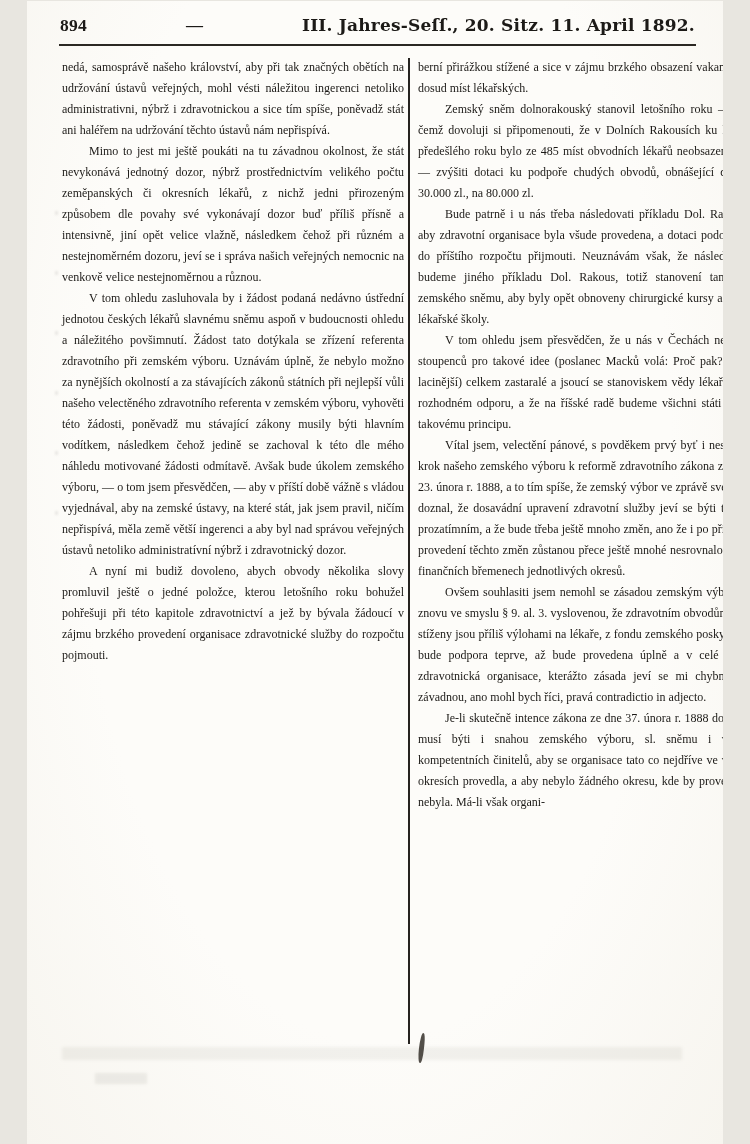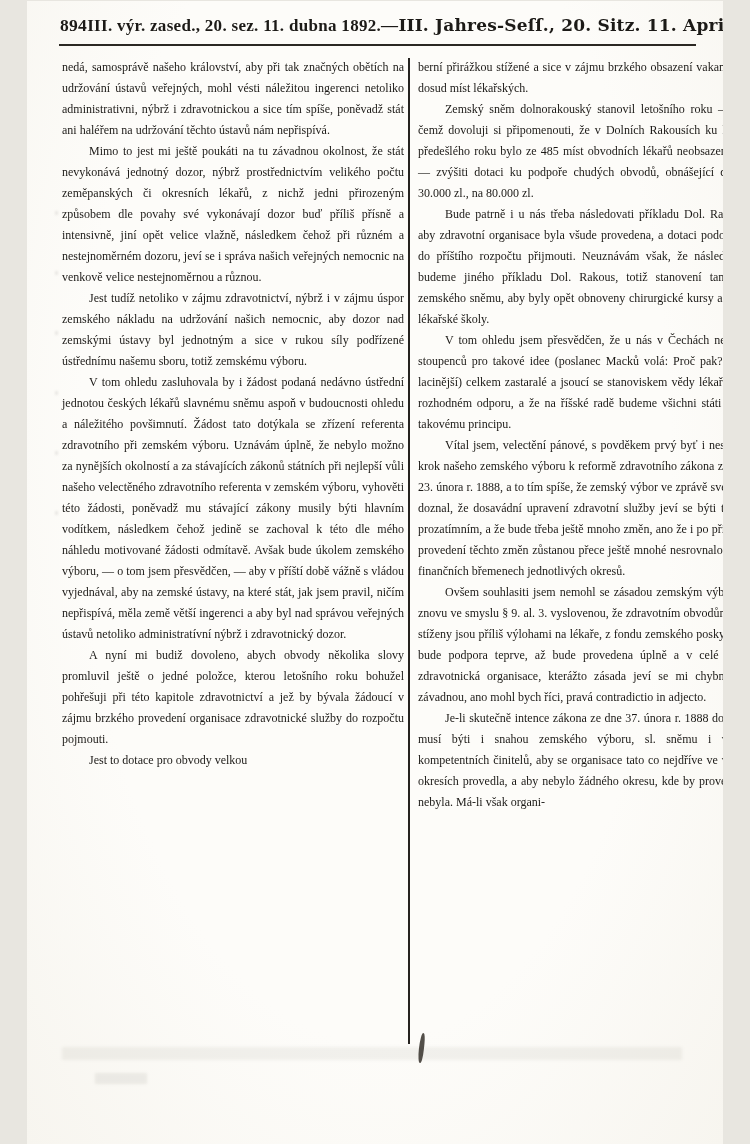--- a/index.html
+++ b/index.html
@@ -103,35 +103,32 @@
     filter: blur(0.8px);
   }
 </style>
 </head>
 <body>
 
 <div class="page">
 
   <div class="header">
     <span class="pagenum">894</span>
-    <span class="czech">III. výr. zased., 20. sez. 11. dubna 1892.</span>
     <span class="dash">—</span>
     <span class="german">III. Jahres-Seſſ., 20. Sitz. 11. April 1892.</span>
   </div>
 
   <div class="header-rule"></div>
 
   <div class="columns">
     <div class="col col-left">
         <p class="para">nedá, samosprávě našeho království, aby při tak značných obětích na udržování ústavů veřejných, mohl vésti náležitou ingerenci netoliko administrativni, nýbrž i zdravotnickou a sice tím spíše, poněvadž stát ani haléřem na udržování těchto ústavů nám nepřispívá.</p>
         <p class="para indent">Mimo to jest mi ještě poukáti na tu závadnou okolnost, že stát nevykonává jednotný dozor, nýbrž prostřednictvím velikého počtu zeměpanských či okresních lékařů, z nichž jedni přirozeným způsobem dle povahy své vykonávají dozor buď příliš přísně a intensivně, jiní opět velice vlažně, následkem čehož při různém a nestejnoměrném dozoru, jeví se i správa našich veřejných nemocnic na venkově velice nestejnoměrnou a různou.</p>
-        <p class="para indent">Jest tudíž netoliko v zájmu zdravotnictví, nýbrž i v zájmu úspor zemského nákladu na udržování našich nemocnic, aby dozor nad zemskými ústavy byl jednotným a sice v rukou síly podřízené ústřednímu našemu sboru, totiž zemskému výboru.</p>
         <p class="para indent">V tom ohledu zasluhovala by i žádost podaná nedávno ústřední jednotou českých lékařů slavnému sněmu aspoň v budoucnosti ohledu a náležitého povšimnutí. Žádost tato dotýkala se zřízení referenta zdravotního při zemském výboru. Uznávám úplně, že nebylo možno za nynějších okolností a za stávajících zákonů státních při nejlepší vůli našeho velectěného zdravotního referenta v zemském výboru, vyhověti této žádosti, poněvadž mu stávající zákony musily býti hlavním vodítkem, následkem čehož jedině se zachoval k této dle mého náhledu motivované žádosti odmítavě. Avšak bude úkolem zemského výboru, — o tom jsem přesvědčen, — aby v příští době vážně s vládou vyjednával, aby na zemské ústavy, na které stát, jak jsem pravil, ničím nepřispívá, měla země větší ingerenci a aby byl nad správou veřejných ústavů netoliko administratívní nýbrž i zdravotnický dozor.</p>
         <p class="para indent">A nyní mi budiž dovoleno, abych obvody několika slovy promluvil ještě o jedné položce, kterou letošního roku bohužel pohřešuji při této kapitole zdravotnictví a jež by bývala žádoucí v zájmu brzkého provedení organisace zdravotnické služby do rozpočtu pojmouti.</p>
-        <p class="para indent">Jest to dotace pro obvody velkou</p>
       </div>
     <div class="col col-right">
         <p class="para">berní přirážkou stížené a sice v zájmu brzkého obsazení vakantních dosud míst lékařských.</p>
         <p class="para indent">Zemský sněm dolnorakouský stanovil letošního roku — při čemž dovoluji si připomenouti, že v Dolních Rakousích ku konci předešlého roku bylo ze 485 míst obvodních lékařů neobsazeno 98 — zvýšiti dotaci ku podpoře chudých obvodů, obnášející dosud 30.000 zl., na 80.000 zl.</p>
         <p class="para indent">Bude patrně i u nás třeba následovati příkladu Dol. Rakous, aby zdravotní organisace byla všude provedena, a dotaci podobnou do příštího rozpočtu přijmouti. Neuznávám však, že následovati budeme jiného příkladu Dol. Rakous, totiž stanovení tamního zemského sněmu, aby byly opět obnoveny chirurgické kursy a nižší lékařské školy.</p>
         <p class="para indent">V tom ohledu jsem přesvědčen, že u nás v Čechách nebude stoupenců pro takové idee (poslanec Macků volá: Proč pak? Jsou lacinější) celkem zastaralé a jsoucí se stanoviskem vědy lékařské v rozhodném odporu, a že na říšské radě budeme všichni státi proti takovému principu.</p>
         <p class="para indent">Vítal jsem, velectění pánové, s povděkem prvý byť i nesmělý krok našeho zemského výboru k reformě zdravotního zákona ze dne 23. února r. 1888, a to tím spíše, že zemský výbor ve zprávě své sám doznal, že dosavádní upravení zdravotní služby jeví se býti toliko prozatímním, a že bude třeba ještě mnoho změn, ano že i po přijetí a provedení těchto změn zůstanou přece ještě mnohé nesrovnalosti ve finančních břemenech jednotlivých okresů.</p>
         <p class="para indent">Ovšem souhlasiti jsem nemohl se zásadou zemským výborem znovu ve smyslu § 9. al. 3. vyslovenou, že zdravotním obvodům, jež stíženy jsou příliš výlohami na lékaře, z fondu zemského poskytnuta bude podpora teprve, až bude provedena úplně a v celé zemi zdravotnická organisace, kterážto zásada jeví se mi chybnou a závadnou, ano mohl bych říci, pravá contradictio in adjecto.</p>
         <p class="para indent">Je-li skutečně intence zákona ze dne 37. února r. 1888 dobrou, musí býti i snahou zemského výboru, sl. sněmu i všech kompetentních činitelů, aby se organisace tato co nejdříve ve všech okresích provedla, a aby nebylo žádného okresu, kde by provedena nebyla. Má-li však organi-</p>
       </div>

